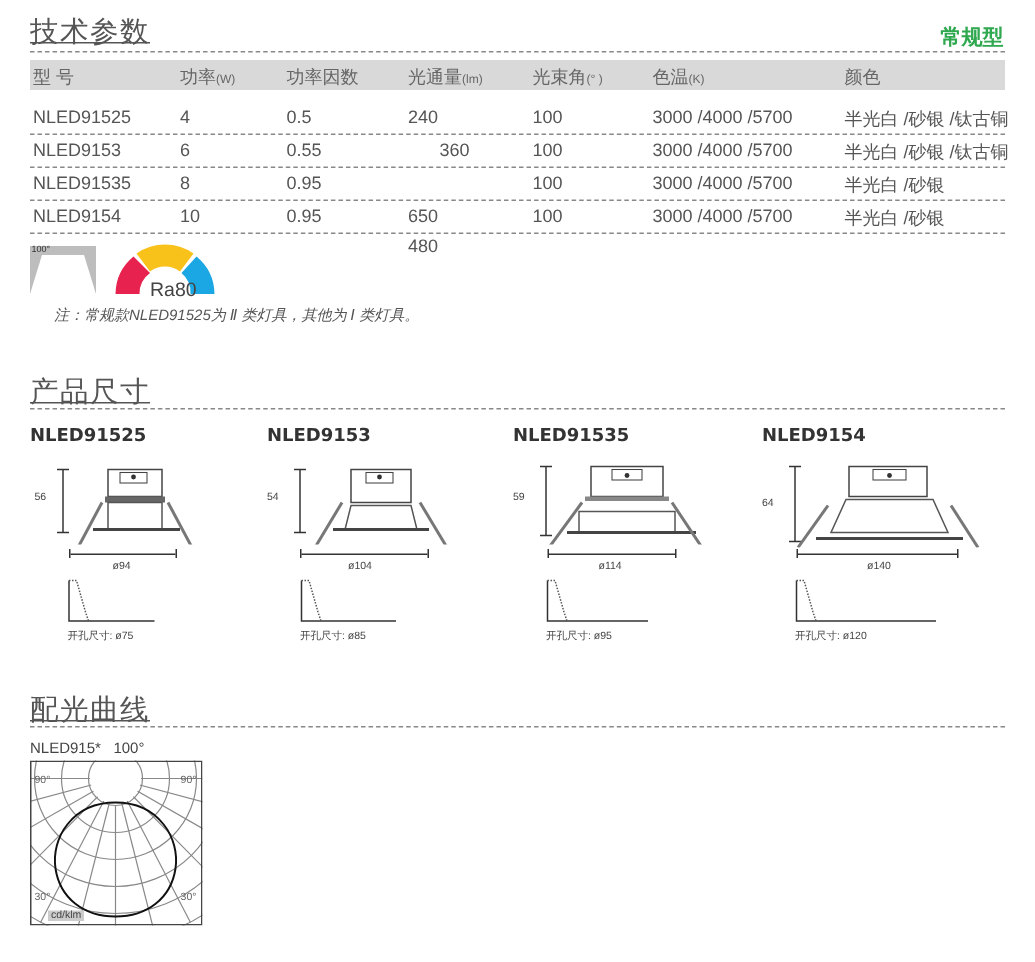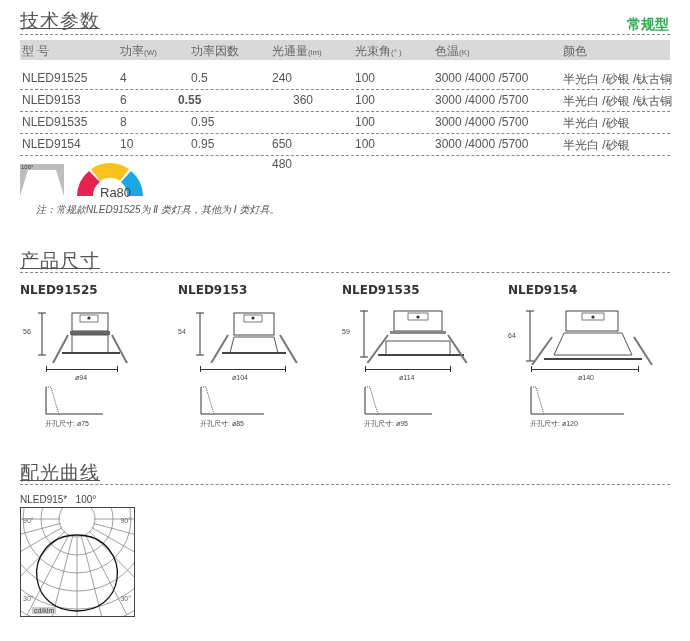--- a/index.html
+++ b/index.html
@@ -44,21 +44,21 @@
   <div class="cell" style="left:171px;">0.5</div>
   <div class="cell" style="left:252px;">240</div>
   <div class="cell" style="left:335px;">100</div>
   <div class="cell" style="left:415px;">3000 /4000 /5700</div>
   <div class="cell" style="left:543px;">半光白 /砂银 /钛古铜</div>
   <div class="row-line"></div>
 </div>
 <div class="row" style="top:90px;">
   <div class="cell" style="left:2px;">NLED9153</div>
   <div class="cell" style="left:100px;">6</div>
-  <div class="cell" style="left:158px;font-weight:bold;">0.55</div>
+  <div class="cell" style="left:171px;">0.55</div>
   <div class="cell" style="left:252px;margin-left:21px;">360</div>
   <div class="cell" style="left:335px;">100</div>
   <div class="cell" style="left:415px;">3000 /4000 /5700</div>
   <div class="cell" style="left:543px;">半光白 /砂银 /钛古铜</div>
   <div class="row-line"></div>
 </div>
 <div class="row" style="top:112px;">
   <div class="cell" style="left:2px;">NLED91535</div>
   <div class="cell" style="left:100px;">8</div>
   <div class="cell" style="left:171px;">0.95</div>

